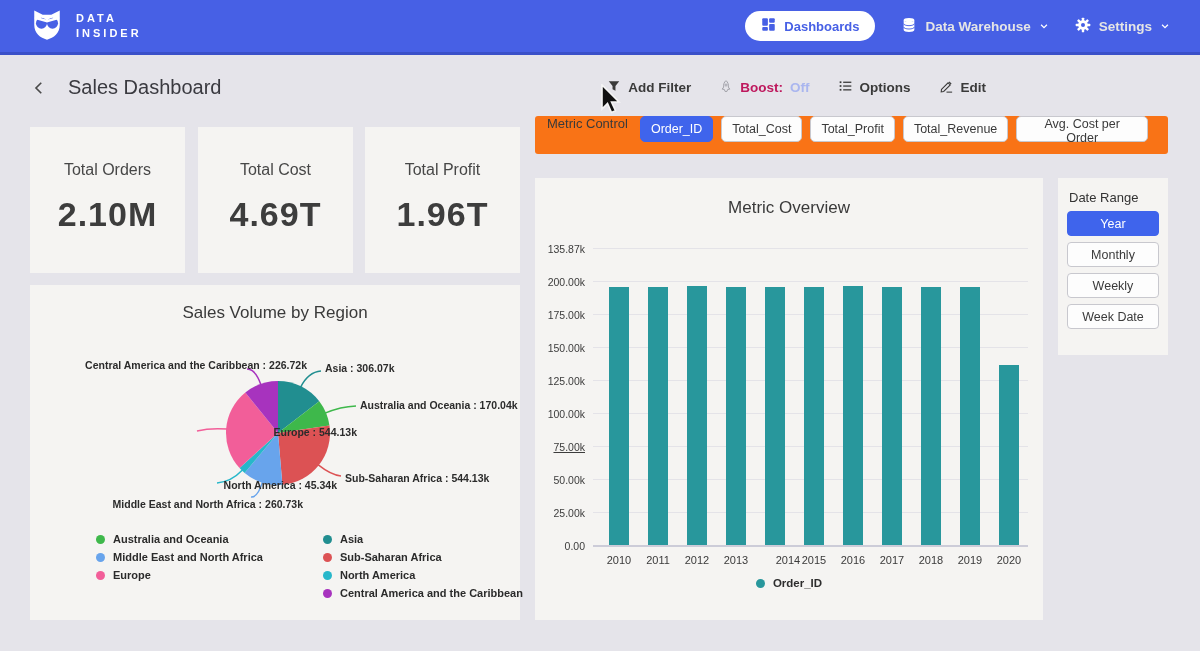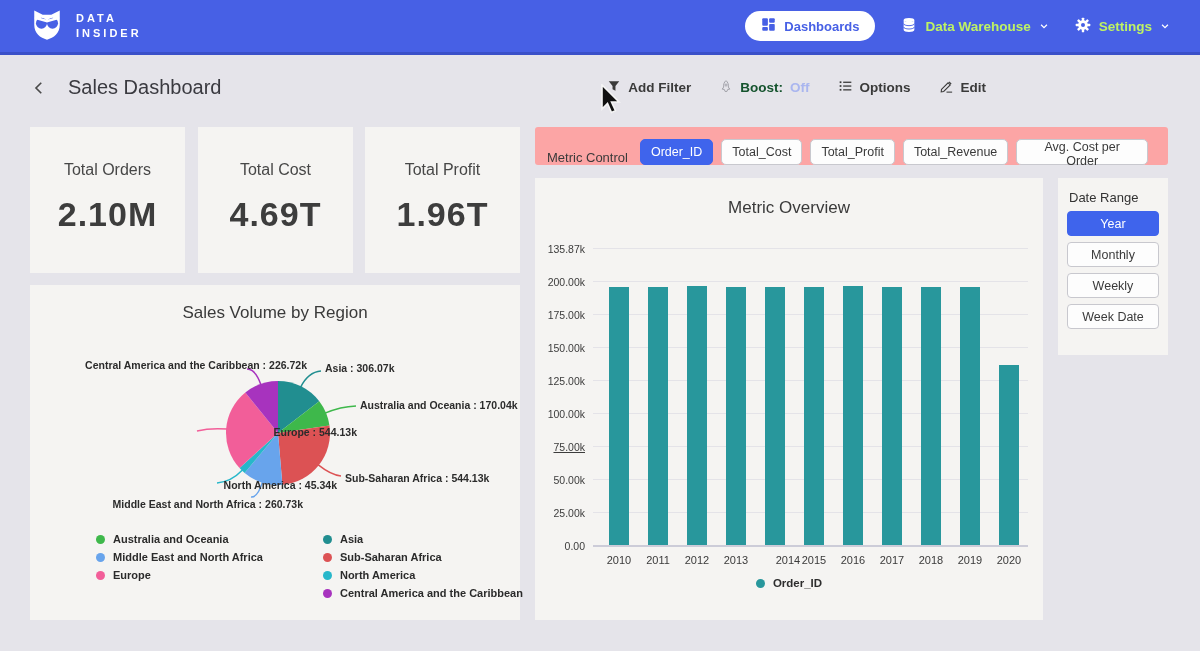--- a/index.html
+++ b/index.html
@@ -17,45 +17,45 @@
   }
   .brand { display:flex; align-items:center; gap:12px; }
   .brand-text { color:#fff; font-size:11px; font-weight:bold; letter-spacing:3px; line-height:15px; }
   .nav-right { margin-left:auto; display:flex; align-items:center; gap:26px; }
   .nav-pill {
     background:#fff; color:#4760e5; border:none; border-radius:17px;
     height:30px; padding:0 16px; display:flex; align-items:center; gap:8px;
     font-size:13px; font-weight:bold; cursor:pointer; font-family:inherit;
   }
   .nav-item {
-    background:none; border:none; color:#bef264; display:flex; align-items:center; gap:8px;
+    background:none; border:none; color:#e5e5e5; display:flex; align-items:center; gap:8px;
     font-size:13.5px; font-weight:bold; cursor:pointer; font-family:inherit;
   }
   
   .toolbar {
     position:absolute; left:0; top:55px; width:1016px; height:65px;
     display:flex; align-items:center; padding:0 30px;
   }
   .back-btn { background:none; border:none; cursor:pointer; margin-right:20px; display:flex; align-items:center; }
   .page-title { font-size:20px; font-weight:500; color:#3a3a40; }
   .toolbar-right { margin-left:auto; display:flex; align-items:center; gap:28px; }
   .tb-action { background:none; border:none; display:flex; align-items:center; gap:7px;
     font-size:13.5px; font-weight:600; color:#3a3a3a; cursor:pointer; font-family:inherit; }
-  .boost-label { color:#14532d; }
+  .boost-label { color:#be185d; }
   .boost-state { color:#aab6ef; }
   
   .card { position:absolute; background:#f5f4f2; }
   .kpi-card { width:155px; height:146px; top:127px; text-align:center; }
   .kpi-label { margin-top:34px; font-size:16px; font-weight:500; color:#474747; }
   .kpi-value { margin-top:16px; font-size:34px; font-weight:bold; color:#3d3d3d; letter-spacing:1px; }
   
   .metric-bar {
-    position:absolute; left:535px; top:127px; width:633px; height:38px;
-    background:#fca5a5; border-radius:3px;
-    display:flex; align-items:flex-end; padding:0 12px;
+    position:absolute; left:535px; top:116px; width:633px; height:38px;
+    background:#f97316; border-radius:3px;
+    display:flex; align-items:flex-start; padding:0 12px;
   }
   .metric-bar-label { font-size:13px; color:#3a3a3a; margin-right:12px; white-space:nowrap; }
   .chip {
     height:26px; padding:0 10px; margin-right:8px; border-radius:5px;
     border:1px solid #c8c8ce; background:#fdfdfd; color:#3a3a3a;
     font-size:12.5px; cursor:pointer; font-family:inherit;
   }
   .chip-selected { background:#3f64ec; border-color:#3f64ec; color:#fff; }
   
   .bar-card { left:535px; top:178px; width:508px; height:442px; }

